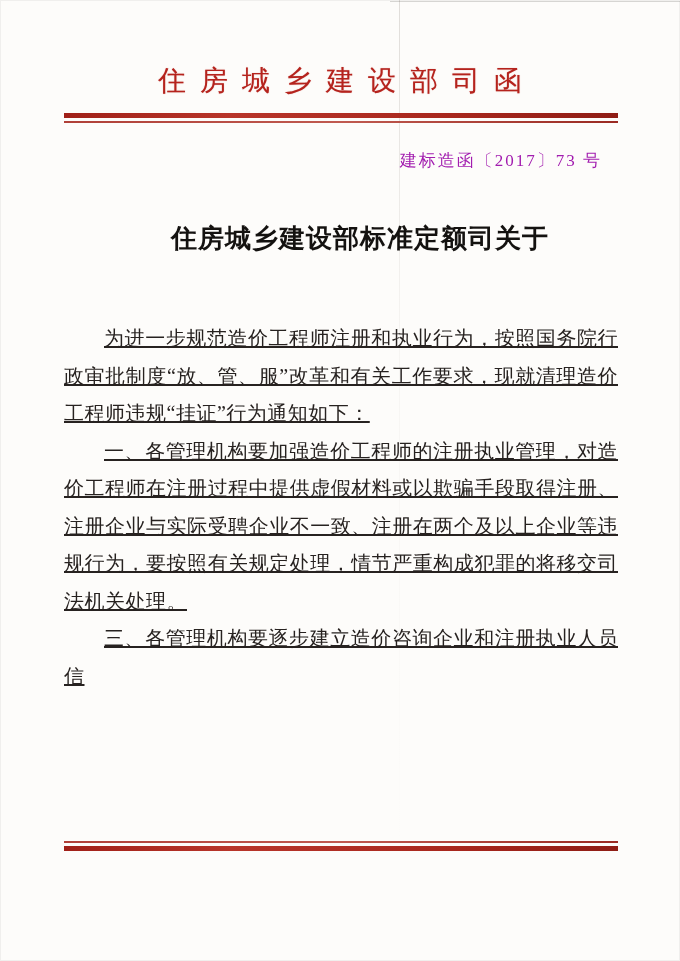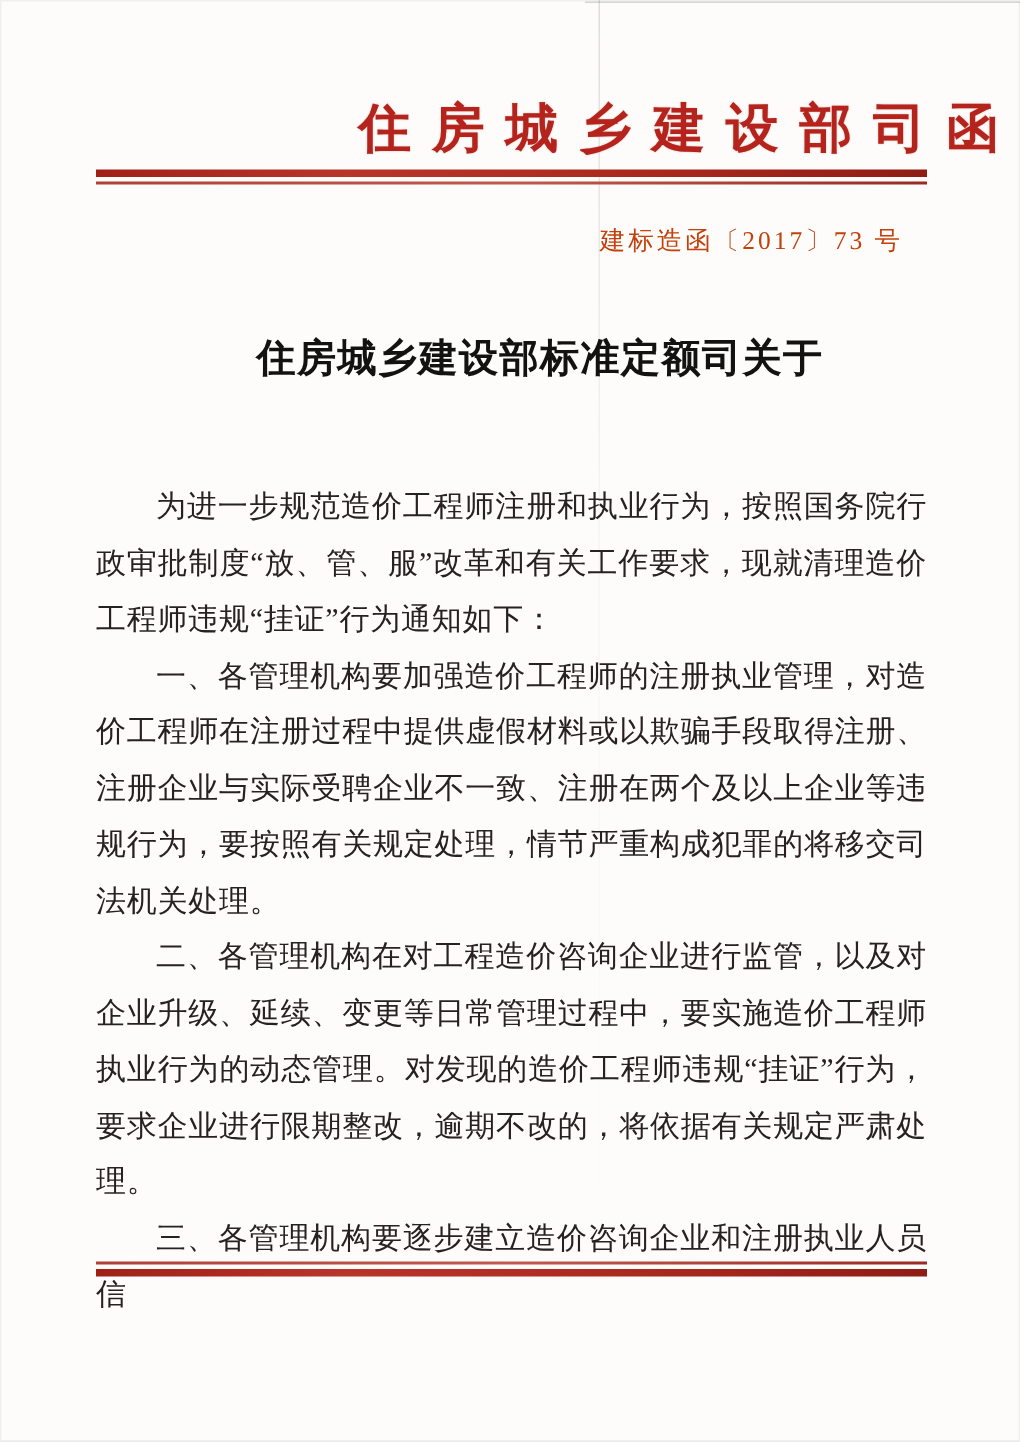--- a/index.html
+++ b/index.html
@@ -35,23 +35,23 @@
     height: 1px;
     background: rgba(100,95,90,0.25);
   }
 
   
   .masthead-title {
     position: absolute;
     top: 62px;
     left: 0;
     width: 100%;
-    text-align: right;
-    font-size: 35px;
-    font-weight: bold;
+    text-align: center;
+    font-size: 28px;
+    font-weight: normal;
     color: var(--red, #b5231d);
     letter-spacing: 14px;
     padding-left: 14px; 
     box-sizing: border-box;
     text-shadow: 0 0 1px rgba(181,35,29,0.45);
     white-space: nowrap;
   }
   .rule {
     position: absolute;
     left: 64px;
@@ -68,21 +68,21 @@
     background: linear-gradient(to right, #b04038, #c05a50 50%, #9a2a22);
   }
   .rule .gap { height: 3px; }
 
   
   .doc-number {
     position: absolute;
     top: 149px;
     right: 78px;
     font-size: 17px;
-    color: #c2410c;
+    color: #a21caf;
     letter-spacing: 2px;
     white-space: nowrap;
   }
 
   
   .doc-title {
     position: absolute;
     top: 218px;
     left: 0;
     width: 100%;
@@ -106,20 +106,21 @@
     line-height: 37.5px;
     text-align: justify;
     letter-spacing: 0.5px;
   }
   .body-text p {
     margin: 0;
     text-justify: inter-character;
   }
   .body-text p.para {
     text-indent: 2em;
+    text-decoration: underline;
   }
 </style>
 </head>
 <body>
 
 <div class="page" style="--red: #b5231d;">
 
   <div class="crease"></div>
   <div class="edge-artifact"></div>
 
@@ -133,21 +134,20 @@
 
   <div class="doc-number">建标造函〔2017〕73 号</div>
 
   <div class="doc-title">
     <div>住房城乡建设部标准定额司关于</div>
   </div>
 
   <div class="body-text">
     <p class="para">为进一步规范造价工程师注册和执业行为，按照国务院行政审批制度“放、管、服”改革和有关工作要求，现就清理造价工程师违规“挂证”行为通知如下：</p>
     <p class="para">一、各管理机构要加强造价工程师的注册执业管理，对造价工程师在注册过程中提供虚假材料或以欺骗手段取得注册、注册企业与实际受聘企业不一致、注册在两个及以上企业等违规行为，要按照有关规定处理，情节严重构成犯罪的将移交司法机关处理。</p>
-    <p class="para">二、各管理机构在对工程造价咨询企业进行监管，以及对企业升级、延续、变更等日常管理过程中，要实施造价工程师执业行为的动态管理。对发现的造价工程师违规“挂证”行为，要求企业进行限期整改，逾期不改的，将依据有关规定严肃处理。</p>
     <p class="para">三、各管理机构要逐步建立造价咨询企业和注册执业人员信</p>
   </div>
 
   <div class="rule rule-footer">
     <div class="thin"></div>
     <div class="gap"></div>
     <div class="thick"></div>
   </div>
 
 </div>

